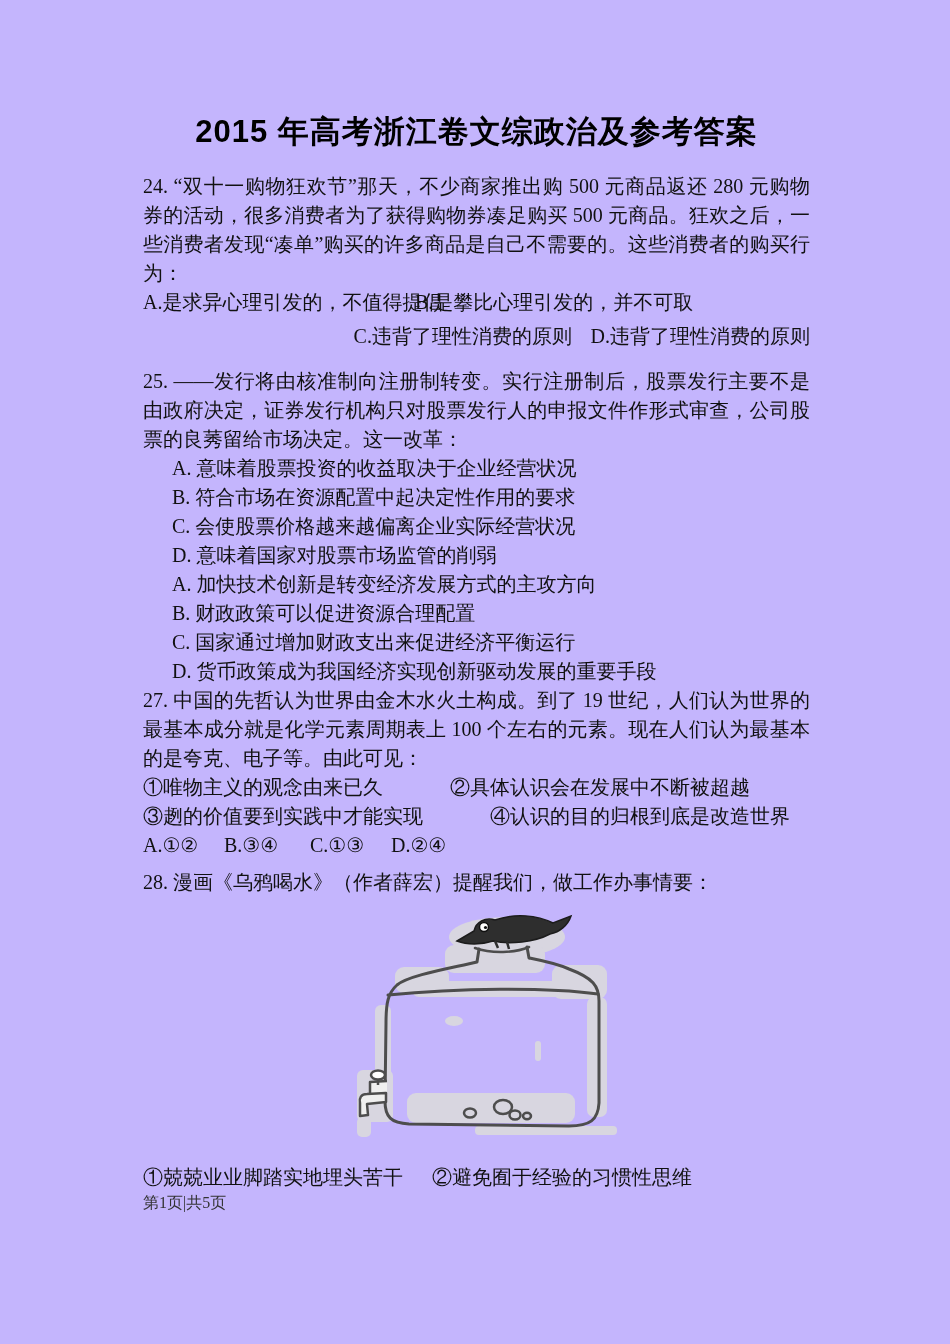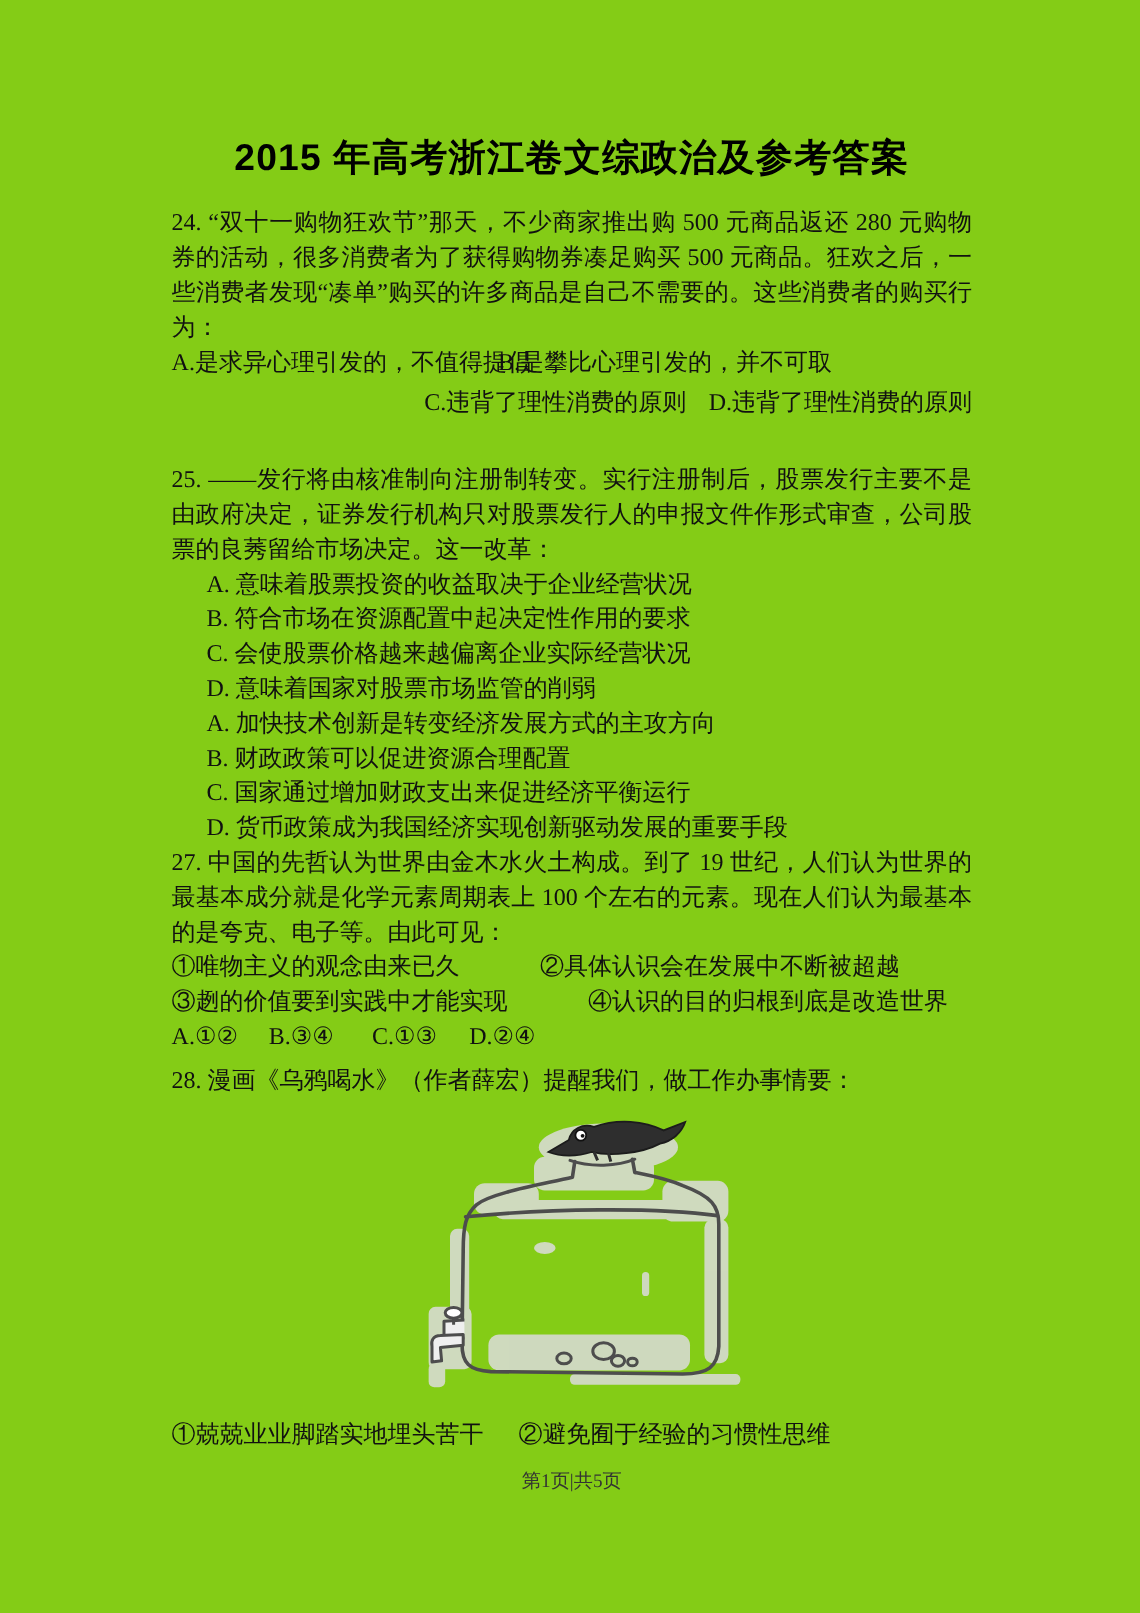--- a/index.html
+++ b/index.html
@@ -12,21 +12,21 @@
     height: 1344px;
     overflow: hidden;
     font-family: "Liberation Serif", "DejaVu Serif", serif;
     color: #111111;
   }
   .page {
     box-sizing: border-box;
     width: 950px;
     height: 1344px;
     padding: 112px 140px 0 143px;
-    background: #84cc16;
+    background: #c4b5fd;
   }
   .title {
     margin: 0 0 20px 0;
     font-family: "Liberation Sans", "DejaVu Sans", sans-serif;
     font-weight: bold;
     font-size: 31px;
     line-height: 40px;
     text-align: center;
     color: #000000;
     letter-spacing: 1px;
@@ -47,31 +47,30 @@
   .indent { padding-left: 29px; }
   .colw272 { width: 272px; }
   .colw237 { width: 237px; }
   .colw307 { width: 307px; }
   .colw347 { width: 347px; }
   .colw289 { width: 289px; }
   .colw81  { width: 81px; }
   .colw86  { width: 86px; }
   .gap5  { margin-top: 5px; justify-content: flex-end; }
   .gap8  { margin-top: 8px; }
-  .gap32 { margin-top: 35px; }
+  .gap32 { margin-top: 16px; }
   .cartoon {
     margin: 8px 0 10px 0;
     display: flex;
     justify-content: center;
     height: 248px;
   }
   .cartoon svg { margin-left: 60px; }
   .page-footer {
-    margin-top: 13px;
-    text-align: center;
+    text-align: left;
     font-size: 16px;
     line-height: 22px;
     color: #333333;
   }
 </style>
 </head>
 <body>
 
 <div class="page">
 

